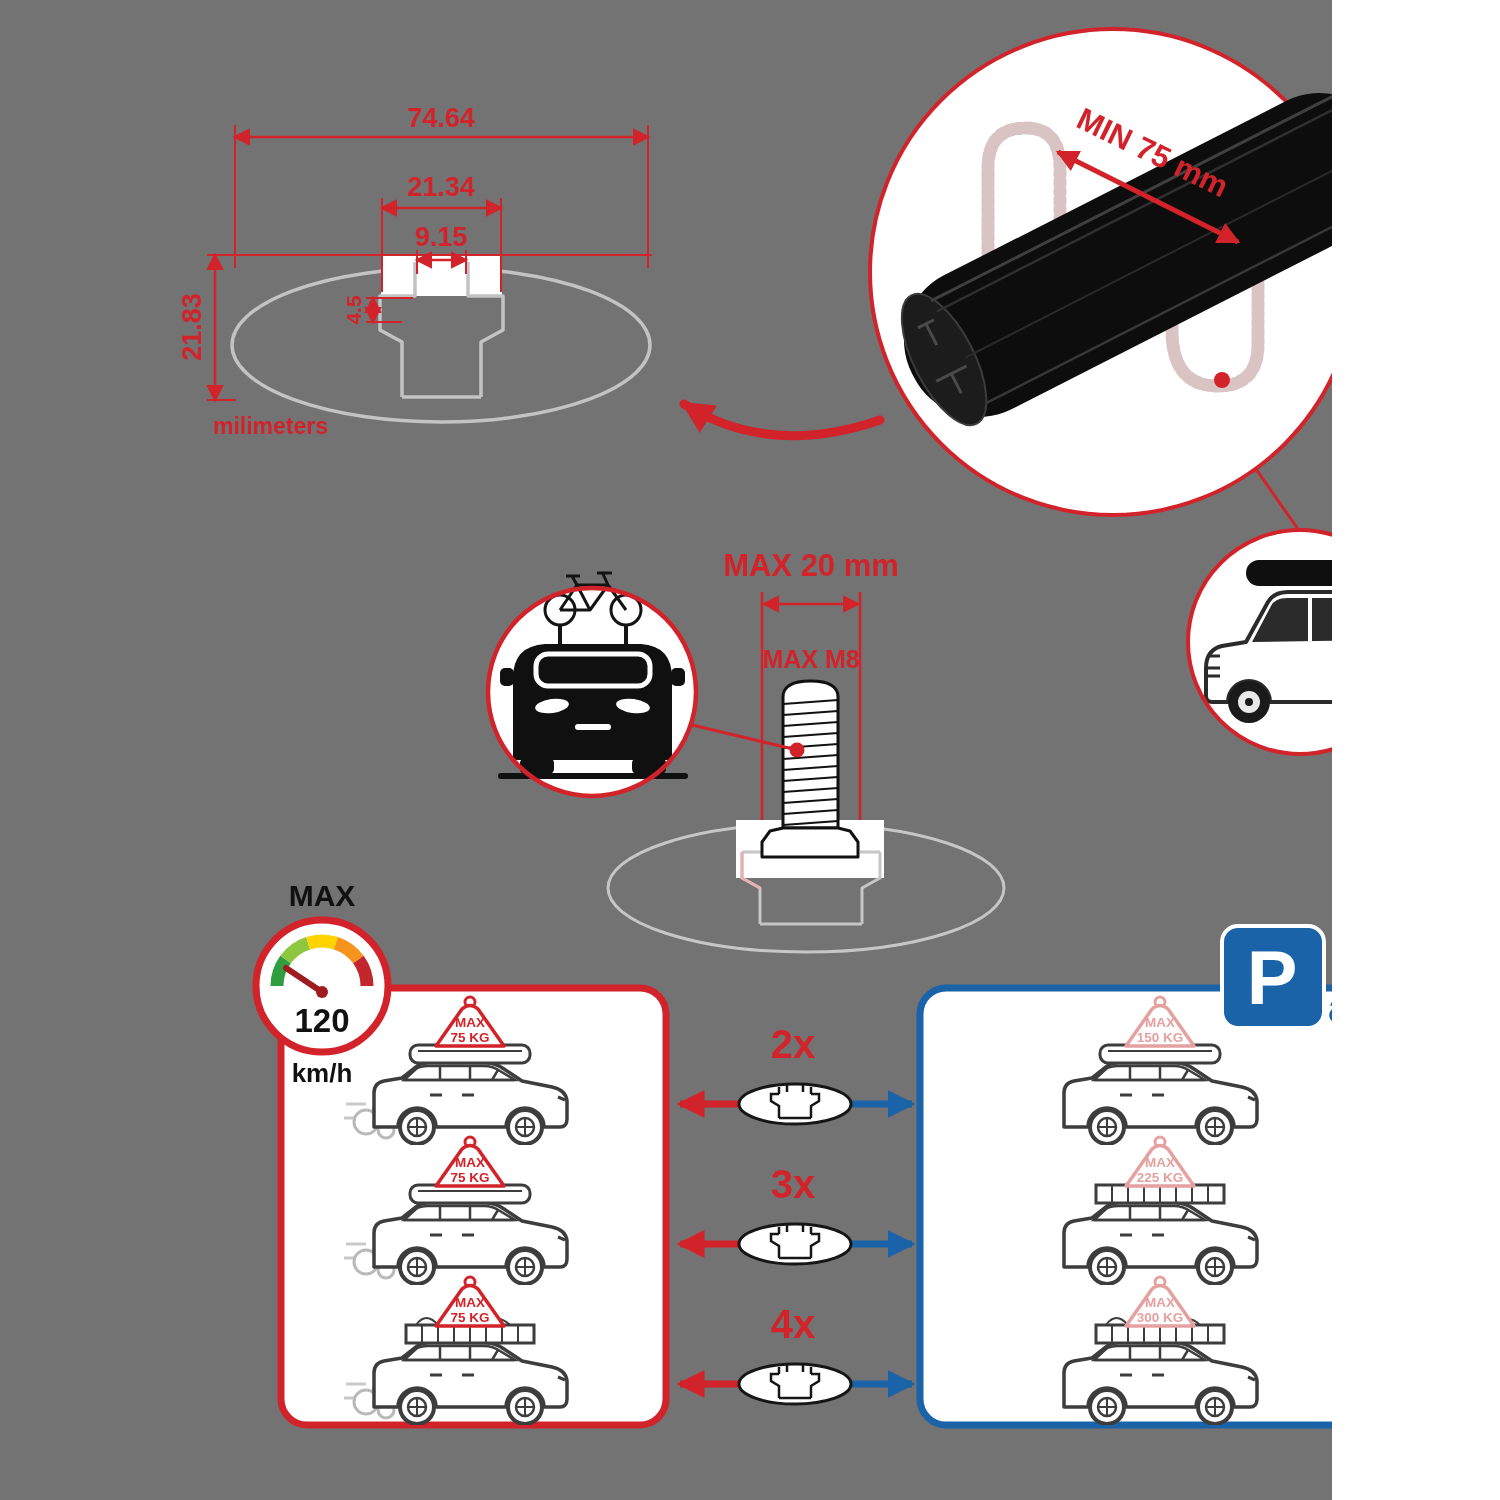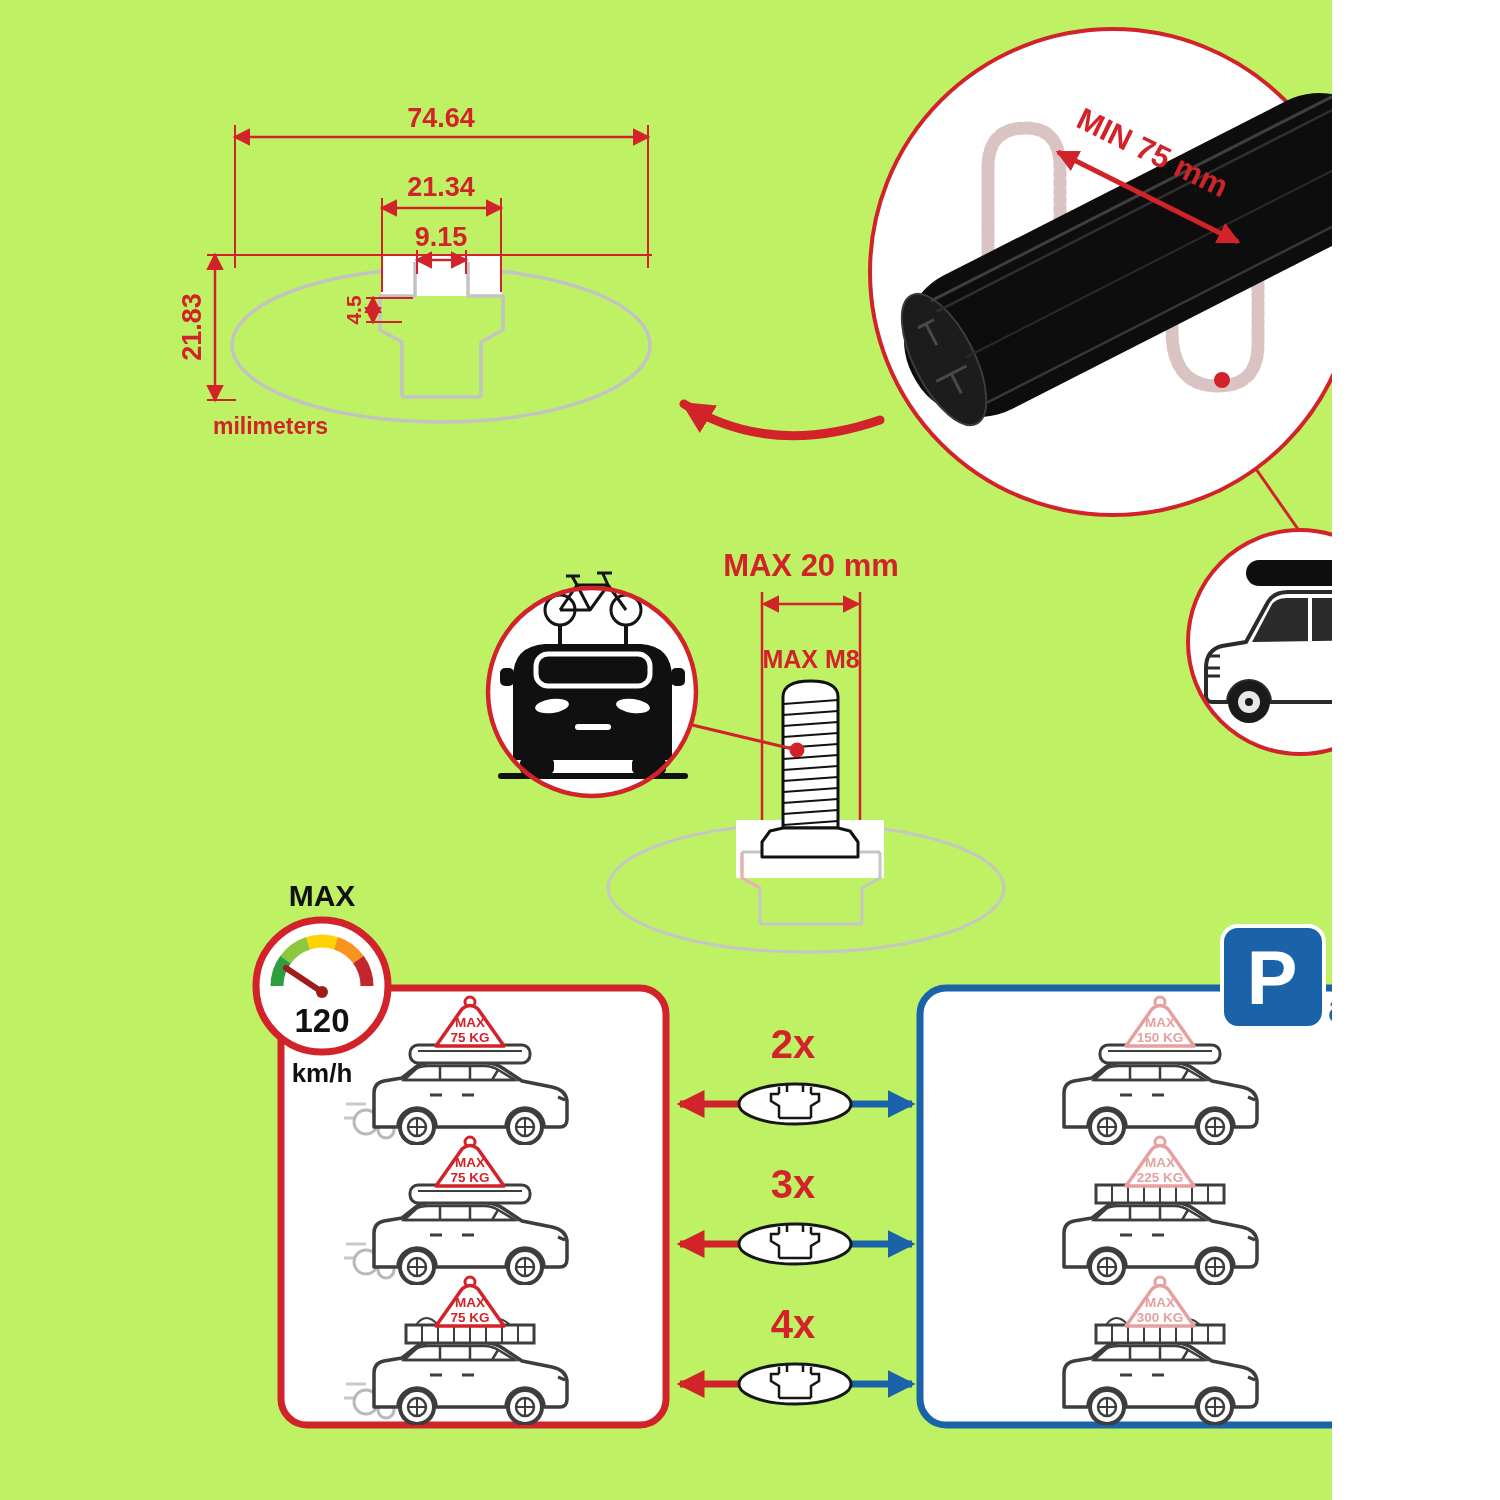--- a/index.html
+++ b/index.html
@@ -1,16 +1,16 @@
 <!DOCTYPE html>
 <html><head>
 <meta charset="utf-8">
 <style>
   html,body{margin:0;padding:0;background:#fff;}
-  .stage{position:relative;width:1332px;height:1500px;background:#bef264;overflow:hidden;font-family:"Liberation Sans",sans-serif;}
+  .stage{position:relative;width:1332px;height:1500px;background:#737373;overflow:hidden;font-family:"Liberation Sans",sans-serif;}
   svg{position:absolute;left:0;top:0;}
   text{font-family:"Liberation Sans",sans-serif;}
   
   .dimline{stroke:#d2232a;stroke-width:2.5;fill:none;}
   .extline{stroke:#d2232a;stroke-width:2;fill:none;}
   .grayline{stroke:#c3c3c3;stroke-width:3.5;fill:none;stroke-linejoin:round;}
   .red-num{font-size:27px;font-weight:bold;fill:#d2232a;text-anchor:middle;}
   .red-lbl{font-size:23px;font-weight:bold;fill:#d2232a;text-anchor:start;}
   .red-big{font-size:31px;font-weight:bold;fill:#d2232a;text-anchor:middle;}
   .red-mid{font-size:25px;font-weight:bold;fill:#d2232a;text-anchor:middle;}

